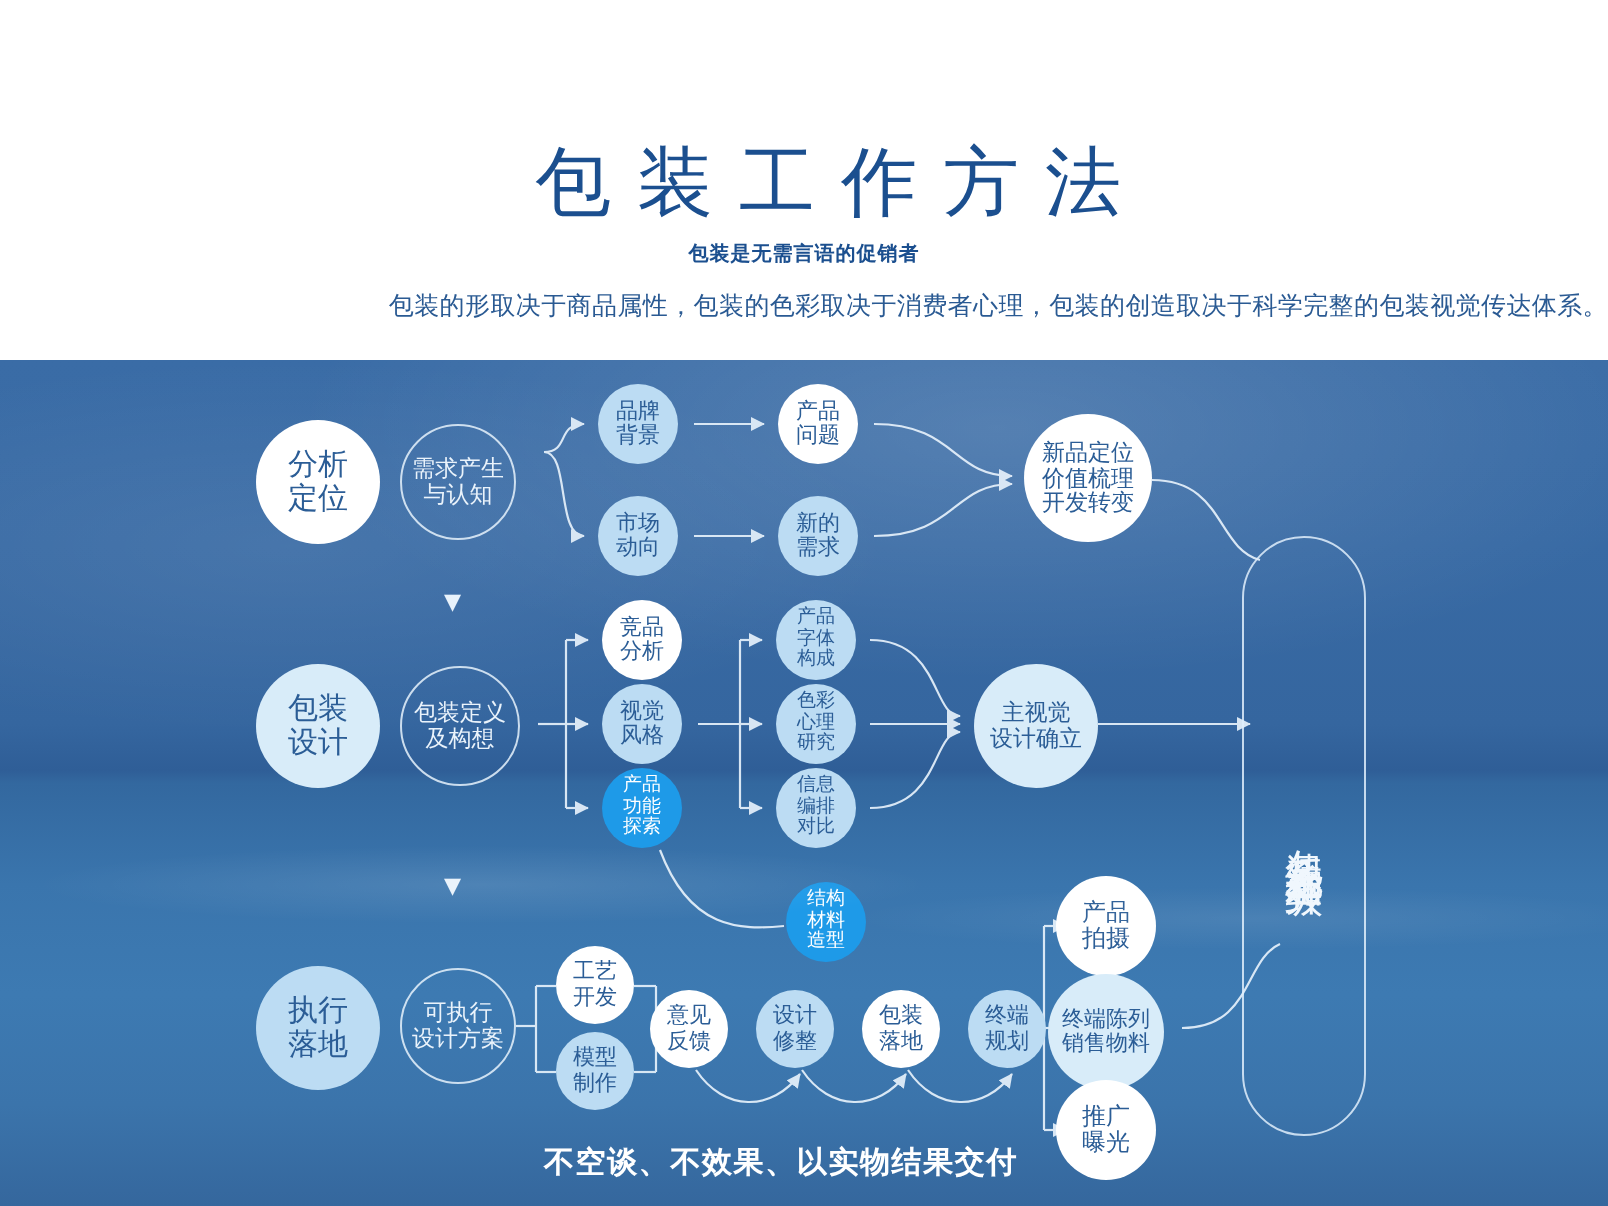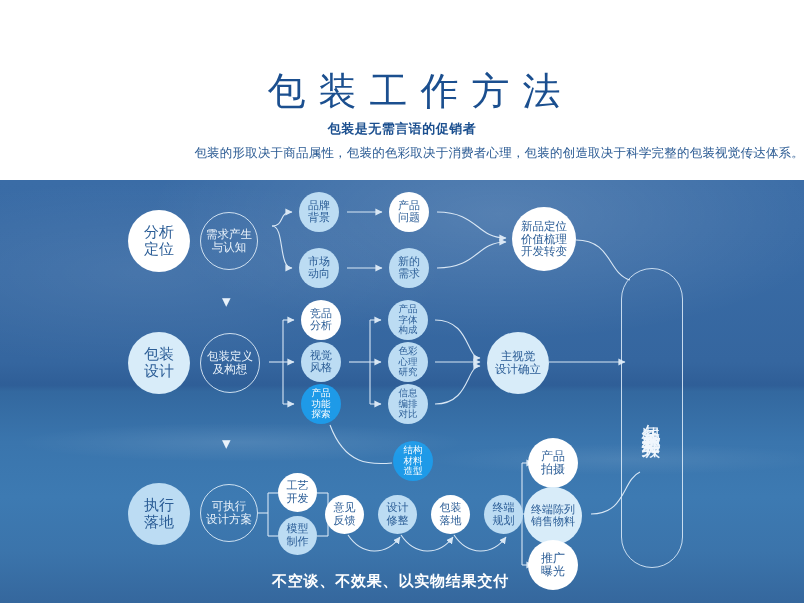--- a/index.html
+++ b/index.html
@@ -15,21 +15,21 @@
   .header { position:absolute; left:0; top:0; width:804px; height:180px; background:#ffffff; }
   .main-title {
     position:absolute; left:0; top:66px; width:804px;
     text-align:center; font-size:38px; letter-spacing:13px;
     color:#1b4f8f; font-weight:400; text-indent:13px;
     font-family:"DejaVu Sans","Liberation Sans",sans-serif;
     padding-left:24px;
   }
   .sub-title {
     position:absolute; left:0; top:120px; width:804px;
-    text-align:center; font-size:13px; font-weight:bold; color:#1b4f8f;
+    text-align:center; font-size:10px; font-weight:bold; color:#1b4f8f;
     letter-spacing:.5px;
   }
   .desc {
     position:absolute; left:0; top:145px; width:804px;
     text-align:right; font-size:12.5px; color:#2a5a93; letter-spacing:.2px;
   }
 
   
   .stage {
     position:absolute; left:0; top:180px; width:804px; height:423px;

